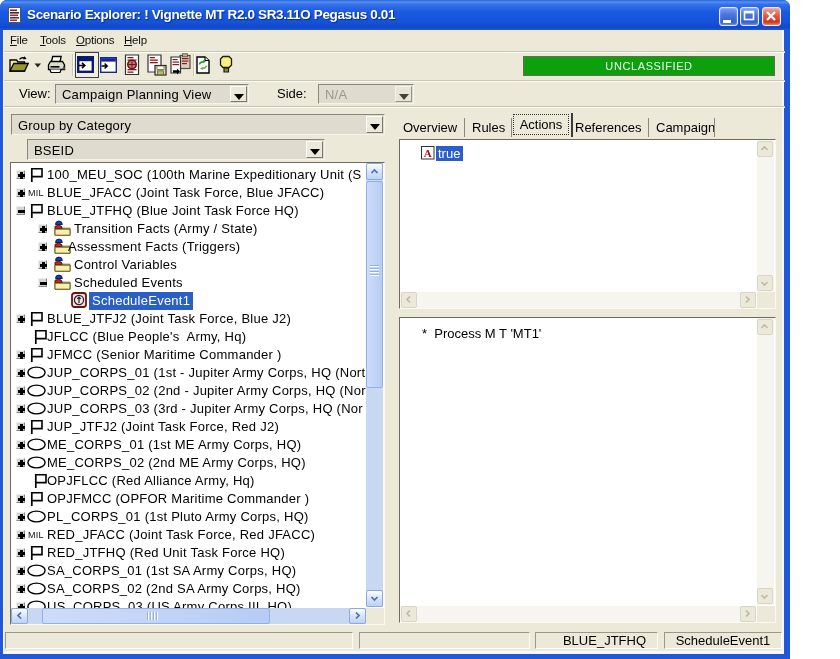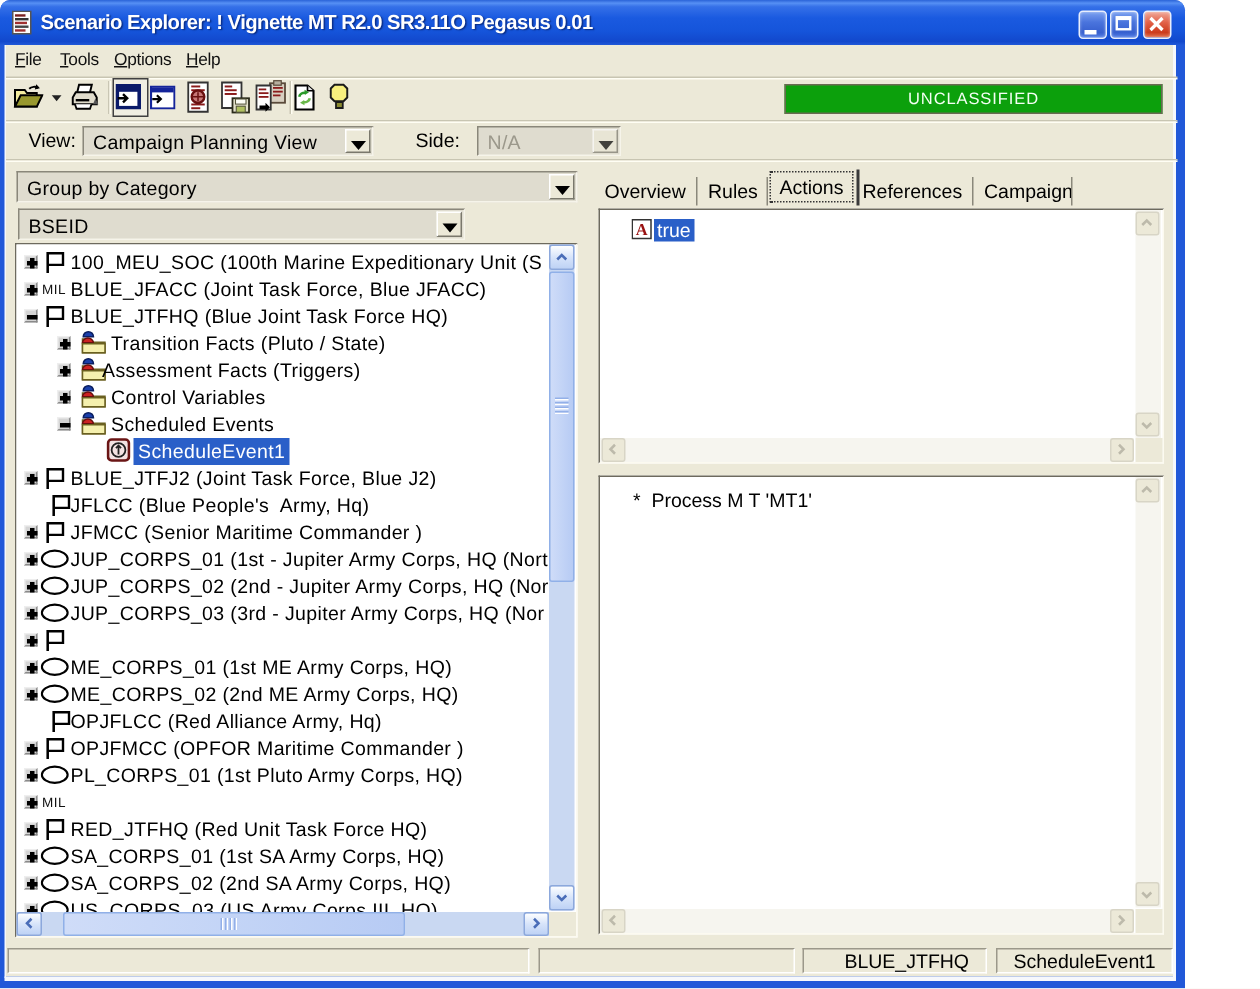--- a/index.html
+++ b/index.html
@@ -164,21 +164,21 @@
   <div class="abs" style="left:277px;top:86px;font-size:13px;color:#000;">Side:</div>
   <div class="combo abs" style="left:318px;top:84px;width:96px;height:20px;">
     <div class="combotext" style="color:#9b988b">N/A</div>
     <div class="combobtn" style="opacity:.7"></div>
   </div>
 
   <div class="combo abs" style="left:11px;top:114px;width:374px;height:21px;">
     <div class="combotext" style="top:3px">Group by Category</div>
     <div class="combobtn"></div>
   </div>
-  <div class="combo abs" style="left:12px;top:139px;width:298px;height:21px;">
+  <div class="combo abs" style="left:27px;top:139px;width:298px;height:21px;">
     <div class="combotext" style="top:3px">BSEID</div>
     <div class="combobtn"></div>
   </div>
 
   <div class="sunken abs" style="left:10px;top:162px;width:375px;height:463px;"></div>
   <div id="tree" class="abs" style="left:11px;top:163px;width:355px;height:445px;overflow:hidden;background:#fff;">
     <div class="abs" style="left:5px;top:7px;width:8.5px;height:8.5px;background:#d4d4d4;border-right:1.5px solid #8a8a8a;border-bottom:1.5px solid #8a8a8a;border-top:1px solid #eee;border-left:1px solid #eee;">
         <div class="abs" style="left:1px;top:3px;width:6.5px;height:2.5px;background:#000;"></div>
         <div class="abs" style="left:3px;top:1px;width:2.5px;height:6.5px;background:#000;"></div>
       </div>
@@ -204,21 +204,21 @@
     <div class="abs" style="left:27px;top:61px;width:8.5px;height:8.5px;background:#d4d4d4;border-right:1.5px solid #8a8a8a;border-bottom:1.5px solid #8a8a8a;border-top:1px solid #eee;border-left:1px solid #eee;">
         <div class="abs" style="left:1px;top:3px;width:6.5px;height:2.5px;background:#000;"></div>
         <div class="abs" style="left:3px;top:1px;width:2.5px;height:6.5px;background:#000;"></div>
       </div>
     <svg class="abs" style="left:42px;top:56px" width="19" height="18" viewBox="0 0 19 18">
         <path d="M2.5 5.5 a3.4 3.4 0 0 1 6.8 0 z" fill="#1a3faa" stroke="#0a1e60" stroke-width="1"></path>
         <path d="M2 7 h5.5 l1.8 2.2 h7.7 v7 h-15 z" fill="#f3eda0" stroke="#6a6020" stroke-width="1"></path>
         <path d="M2 9.5 a3.6 3.1 0 0 1 7.2 0 z" fill="#cc2222" stroke="#6a0e0e" stroke-width="1"></path>
         <path d="M2 16.2 v-6 h15 v6 z" fill="#f5f0ae" stroke="#6a6020" stroke-width="1"></path>
       </svg>
-    <div class="treerow" style="left:63px;top:57px;">Transition Facts (Pluto / State)</div>
+    <div class="treerow" style="left:63px;top:57px;">Transition Facts (Army / State)</div>
     <div class="abs" style="left:27px;top:79px;width:8.5px;height:8.5px;background:#d4d4d4;border-right:1.5px solid #8a8a8a;border-bottom:1.5px solid #8a8a8a;border-top:1px solid #eee;border-left:1px solid #eee;">
         <div class="abs" style="left:1px;top:3px;width:6.5px;height:2.5px;background:#000;"></div>
         <div class="abs" style="left:3px;top:1px;width:2.5px;height:6.5px;background:#000;"></div>
       </div>
     <svg class="abs" style="left:42px;top:74px" width="19" height="18" viewBox="0 0 19 18">
         <path d="M2.5 5.5 a3.4 3.4 0 0 1 6.8 0 z" fill="#1a3faa" stroke="#0a1e60" stroke-width="1"></path>
         <path d="M2 7 h5.5 l1.8 2.2 h7.7 v7 h-15 z" fill="#f3eda0" stroke="#6a6020" stroke-width="1"></path>
         <path d="M2 9.5 a3.6 3.1 0 0 1 7.2 0 z" fill="#cc2222" stroke="#6a0e0e" stroke-width="1"></path>
         <path d="M2 16.2 v-6 h15 v6 z" fill="#f5f0ae" stroke="#6a6020" stroke-width="1"></path>
       </svg>
@@ -298,20 +298,21 @@
       </svg>
     <div class="treerow" style="left:36px;top:237px;">JUP_CORPS_03 (3rd - Jupiter Army Corps, HQ (Nor</div>
     <div class="abs" style="left:5px;top:259px;width:8.5px;height:8.5px;background:#d4d4d4;border-right:1.5px solid #8a8a8a;border-bottom:1.5px solid #8a8a8a;border-top:1px solid #eee;border-left:1px solid #eee;">
         <div class="abs" style="left:1px;top:3px;width:6.5px;height:2.5px;background:#000;"></div>
         <div class="abs" style="left:3px;top:1px;width:2.5px;height:6.5px;background:#000;"></div>
       </div>
     <svg class="abs" style="left:18px;top:256px" width="15" height="16" viewBox="0 0 15 16">
         <path d="M2.8 1 V15" stroke="#000" stroke-width="1.7" fill="none"></path>
         <path d="M2.8 1.8 H13 V9.6 H2.8" stroke="#000" stroke-width="1.6" fill="none"></path>
       </svg>
+    <div class="treerow" style="left:36px;top:255px;">JUP_JTFJ2 (Joint Task Force, Red J2)</div>
     <div class="abs" style="left:5px;top:277px;width:8.5px;height:8.5px;background:#d4d4d4;border-right:1.5px solid #8a8a8a;border-bottom:1.5px solid #8a8a8a;border-top:1px solid #eee;border-left:1px solid #eee;">
         <div class="abs" style="left:1px;top:3px;width:6.5px;height:2.5px;background:#000;"></div>
         <div class="abs" style="left:3px;top:1px;width:2.5px;height:6.5px;background:#000;"></div>
       </div>
     <svg class="abs" style="left:16px;top:275px" width="19" height="13" viewBox="0 0 19 13">
         <ellipse cx="9.5" cy="6.5" rx="8.6" ry="5.4" fill="none" stroke="#000" stroke-width="1.4"></ellipse>
       </svg>
     <div class="treerow" style="left:36px;top:273px;">ME_CORPS_01 (1st ME Army Corps, HQ)</div>
     <div class="abs" style="left:5px;top:295px;width:8.5px;height:8.5px;background:#d4d4d4;border-right:1.5px solid #8a8a8a;border-bottom:1.5px solid #8a8a8a;border-top:1px solid #eee;border-left:1px solid #eee;">
         <div class="abs" style="left:1px;top:3px;width:6.5px;height:2.5px;background:#000;"></div>
@@ -341,20 +342,21 @@
       </div>
     <svg class="abs" style="left:16px;top:347px" width="19" height="13" viewBox="0 0 19 13">
         <ellipse cx="9.5" cy="6.5" rx="8.6" ry="5.4" fill="none" stroke="#000" stroke-width="1.4"></ellipse>
       </svg>
     <div class="treerow" style="left:36px;top:345px;">PL_CORPS_01 (1st Pluto Army Corps, HQ)</div>
     <div class="abs" style="left:5px;top:367px;width:8.5px;height:8.5px;background:#d4d4d4;border-right:1.5px solid #8a8a8a;border-bottom:1.5px solid #8a8a8a;border-top:1px solid #eee;border-left:1px solid #eee;">
         <div class="abs" style="left:1px;top:3px;width:6.5px;height:2.5px;background:#000;"></div>
         <div class="abs" style="left:3px;top:1px;width:2.5px;height:6.5px;background:#000;"></div>
       </div>
     <div class="abs" style="left:17px;top:367px;font-size:9px;color:#111;letter-spacing:0.3px;">MIL</div>
+    <div class="treerow" style="left:36px;top:363px;">RED_JFACC (Joint Task Force, Red JFACC)</div>
     <div class="abs" style="left:5px;top:385px;width:8.5px;height:8.5px;background:#d4d4d4;border-right:1.5px solid #8a8a8a;border-bottom:1.5px solid #8a8a8a;border-top:1px solid #eee;border-left:1px solid #eee;">
         <div class="abs" style="left:1px;top:3px;width:6.5px;height:2.5px;background:#000;"></div>
         <div class="abs" style="left:3px;top:1px;width:2.5px;height:6.5px;background:#000;"></div>
       </div>
     <svg class="abs" style="left:18px;top:382px" width="15" height="16" viewBox="0 0 15 16">
         <path d="M2.8 1 V15" stroke="#000" stroke-width="1.7" fill="none"></path>
         <path d="M2.8 1.8 H13 V9.6 H2.8" stroke="#000" stroke-width="1.6" fill="none"></path>
       </svg>
     <div class="treerow" style="left:36px;top:381px;">RED_JTFHQ (Red Unit Task Force HQ)</div>
     <div class="abs" style="left:5px;top:403px;width:8.5px;height:8.5px;background:#d4d4d4;border-right:1.5px solid #8a8a8a;border-bottom:1.5px solid #8a8a8a;border-top:1px solid #eee;border-left:1px solid #eee;">

